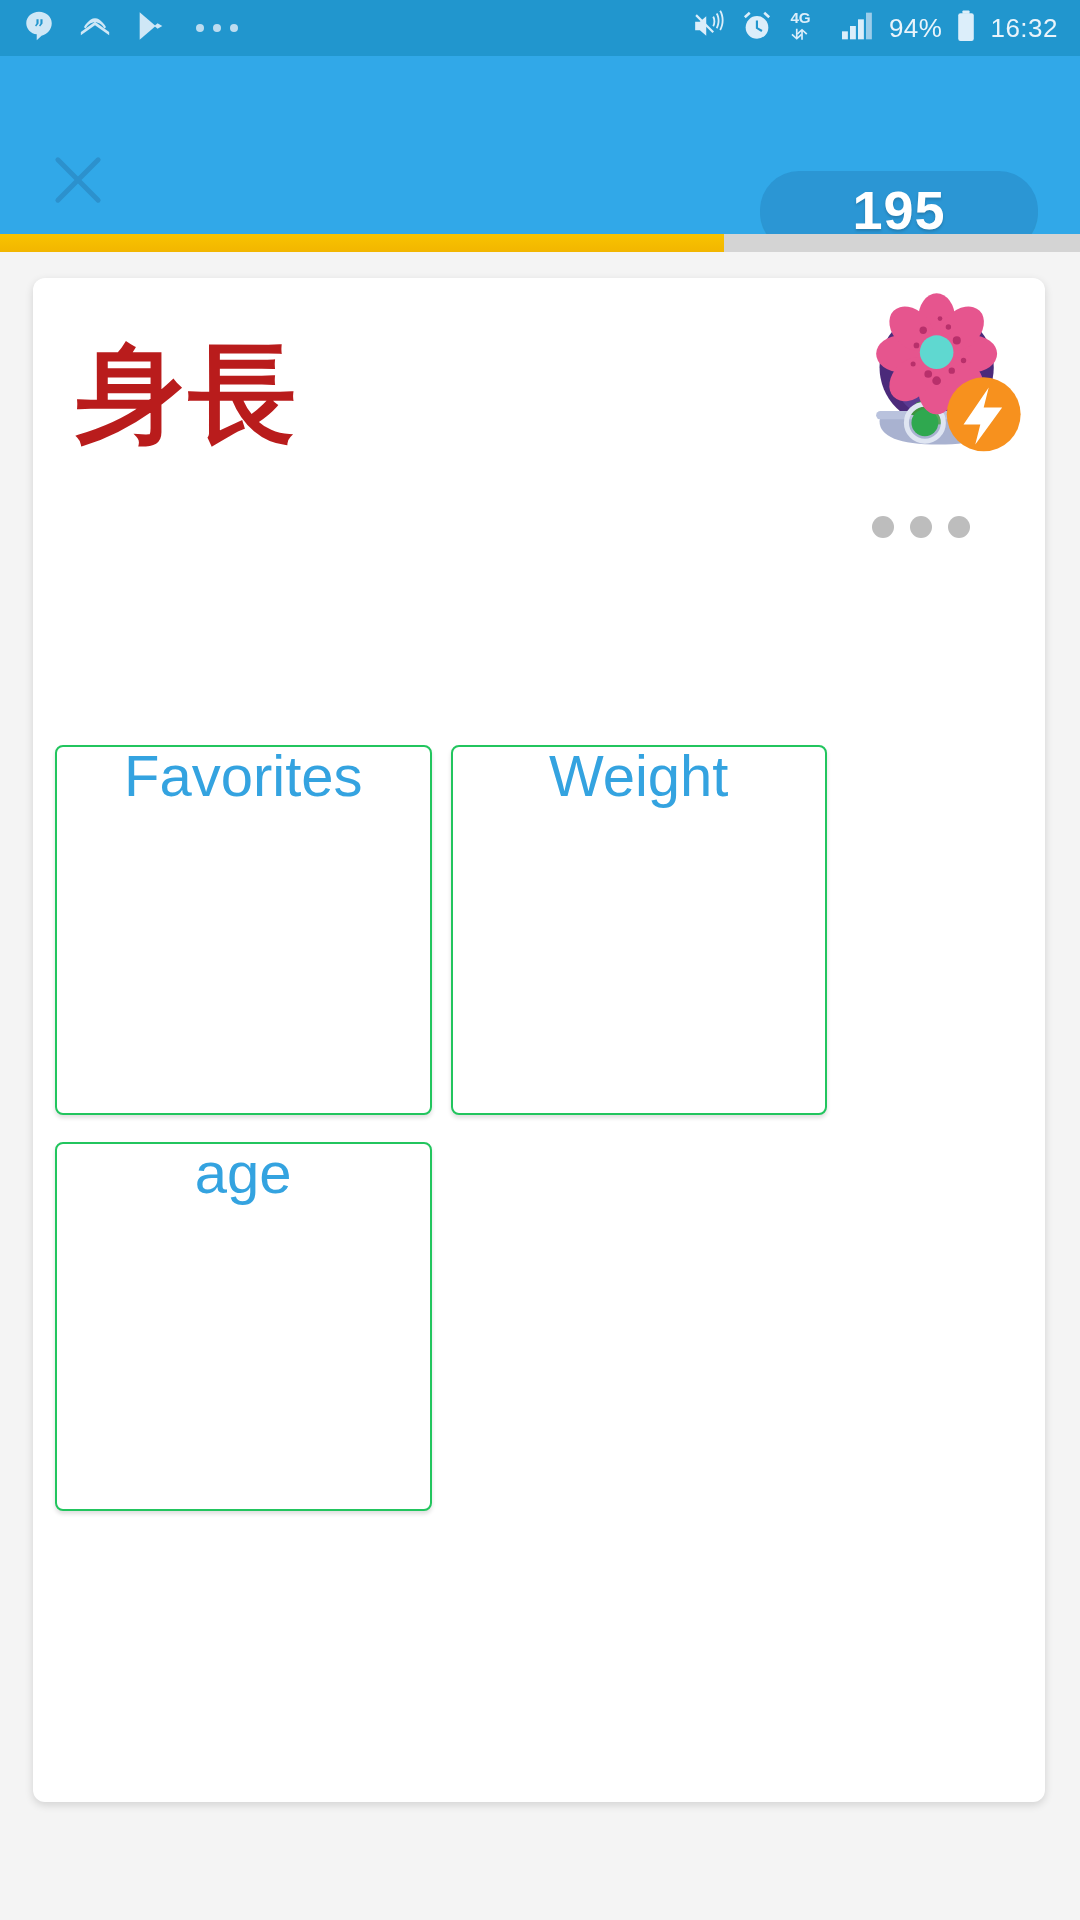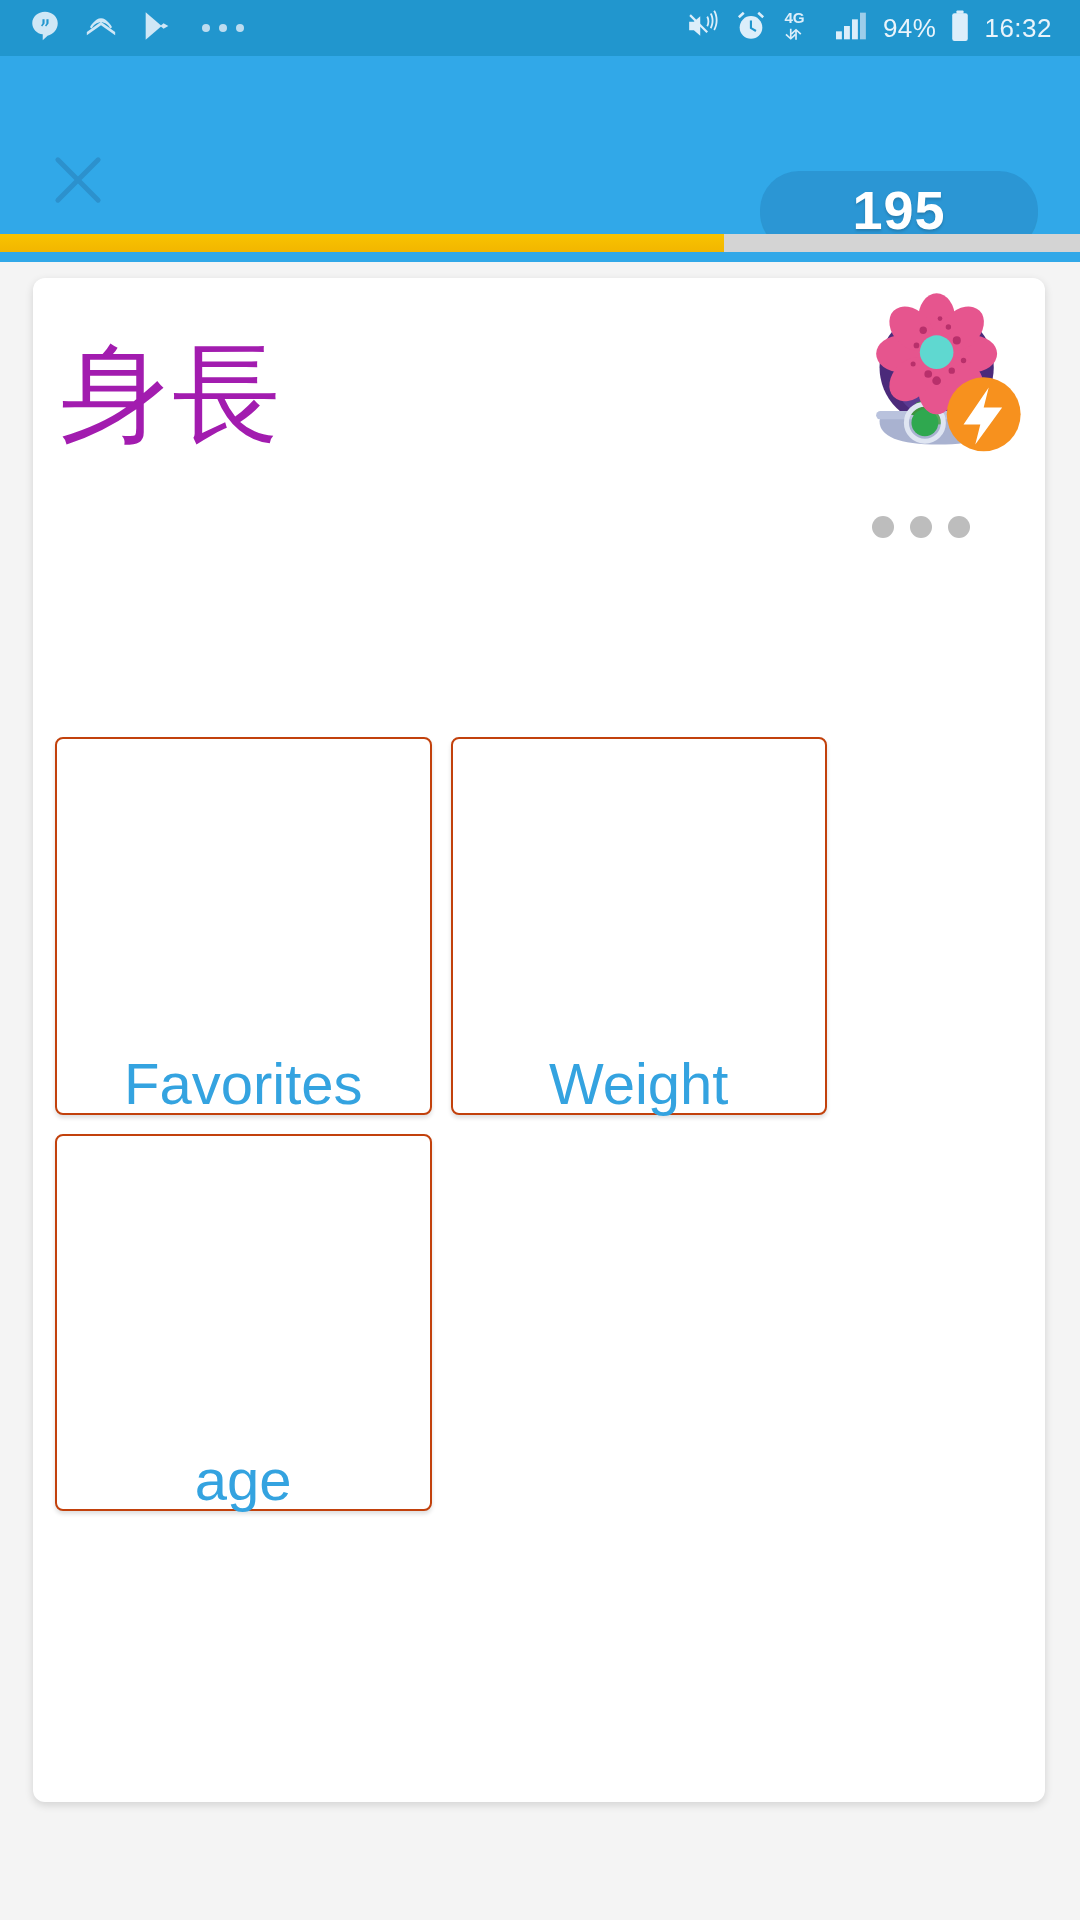--- a/index.html
+++ b/index.html
@@ -9,35 +9,35 @@
     background:#f4f4f4;
     overflow:hidden;
     position:relative;
   }
 
   
   #status-bar {
     position:absolute; left:0; top:0; width:1080px; height:56px;
     background:#2196ce;
     display:flex; align-items:center;
-    padding:0 28px;
+    padding:0 22px;
   }
   #status-left { display:flex; align-items:center; gap:22px; }
   #status-right { margin-left:auto; display:flex; align-items:center; gap:13px; }
   .sb-ico { display:block; }
   .sb-text {
     color:#eaf4fb; font-size:26px; font-weight:400;
     letter-spacing:.5px; line-height:1;
   }
   #sb-dots { display:flex; gap:9px; align-items:center; margin-left:6px;}
   #sb-dots i { width:8px; height:8px; border-radius:50%; background:#bcdcf0; display:block; }
 
   
   #app-header {
-    position:absolute; left:0; top:56px; width:1080px; height:206px;
+    position:absolute; left:0; top:56px; width:1080px; height:178px;
     background:#31a8e8;
   }
   #close-button {
     position:absolute; left:44px; top:92px;
     width:68px; height:68px;
     display:flex; align-items:center; justify-content:center;
     cursor:pointer;
   }
   #points-pill {
     position:absolute; right:42px; top:115px;
@@ -67,22 +67,22 @@
   
   #question-card {
     position:absolute; left:33px; top:278px;
     width:1012px; height:1524px;
     background:#ffffff;
     border-radius:12px;
     box-shadow:0 3px 8px rgba(0,0,0,0.14);
   }
 
   #prompt-text {
-    position:absolute; left:60px; top:340px;
-    font-size:108px; font-weight:400; color:#a21caf;
+    position:absolute; left:76px; top:340px;
+    font-size:108px; font-weight:700; color:#b91c1c;
     letter-spacing:4px; line-height:1;
   }
 
   
   #avatar {
     position:absolute; right:56px; top:290px;
     width:168px; height:168px;
   }
   #avatar svg { display:block; width:168px; height:168px; }
 
@@ -100,25 +100,26 @@
     position:absolute; left:55px; top:737px;
     width:772px; height:774px;
     display:grid;
     grid-template-columns:1fr 1fr;
     grid-template-rows:1fr 1fr;
     column-gap:19px;
     row-gap:19px;
   }
   .answer-option {
     background:#ffffff;
-    border:2px solid #c2410c;
+    border:2px solid #22c55e;
     border-radius:8px;
     box-shadow:0 3px 4px rgba(0,0,0,0.13);
-    display:flex; align-items:flex-end; justify-content:center;
+    display:flex; align-items:flex-start; justify-content:center;
     cursor:pointer;
+    margin-top:8px;
   }
   .answer-label {
     color:#34a3e0;
     font-size:58px;
     font-weight:400;
     line-height:1;
     text-align:center;
     padding:0 10px;
   }
 </style>

